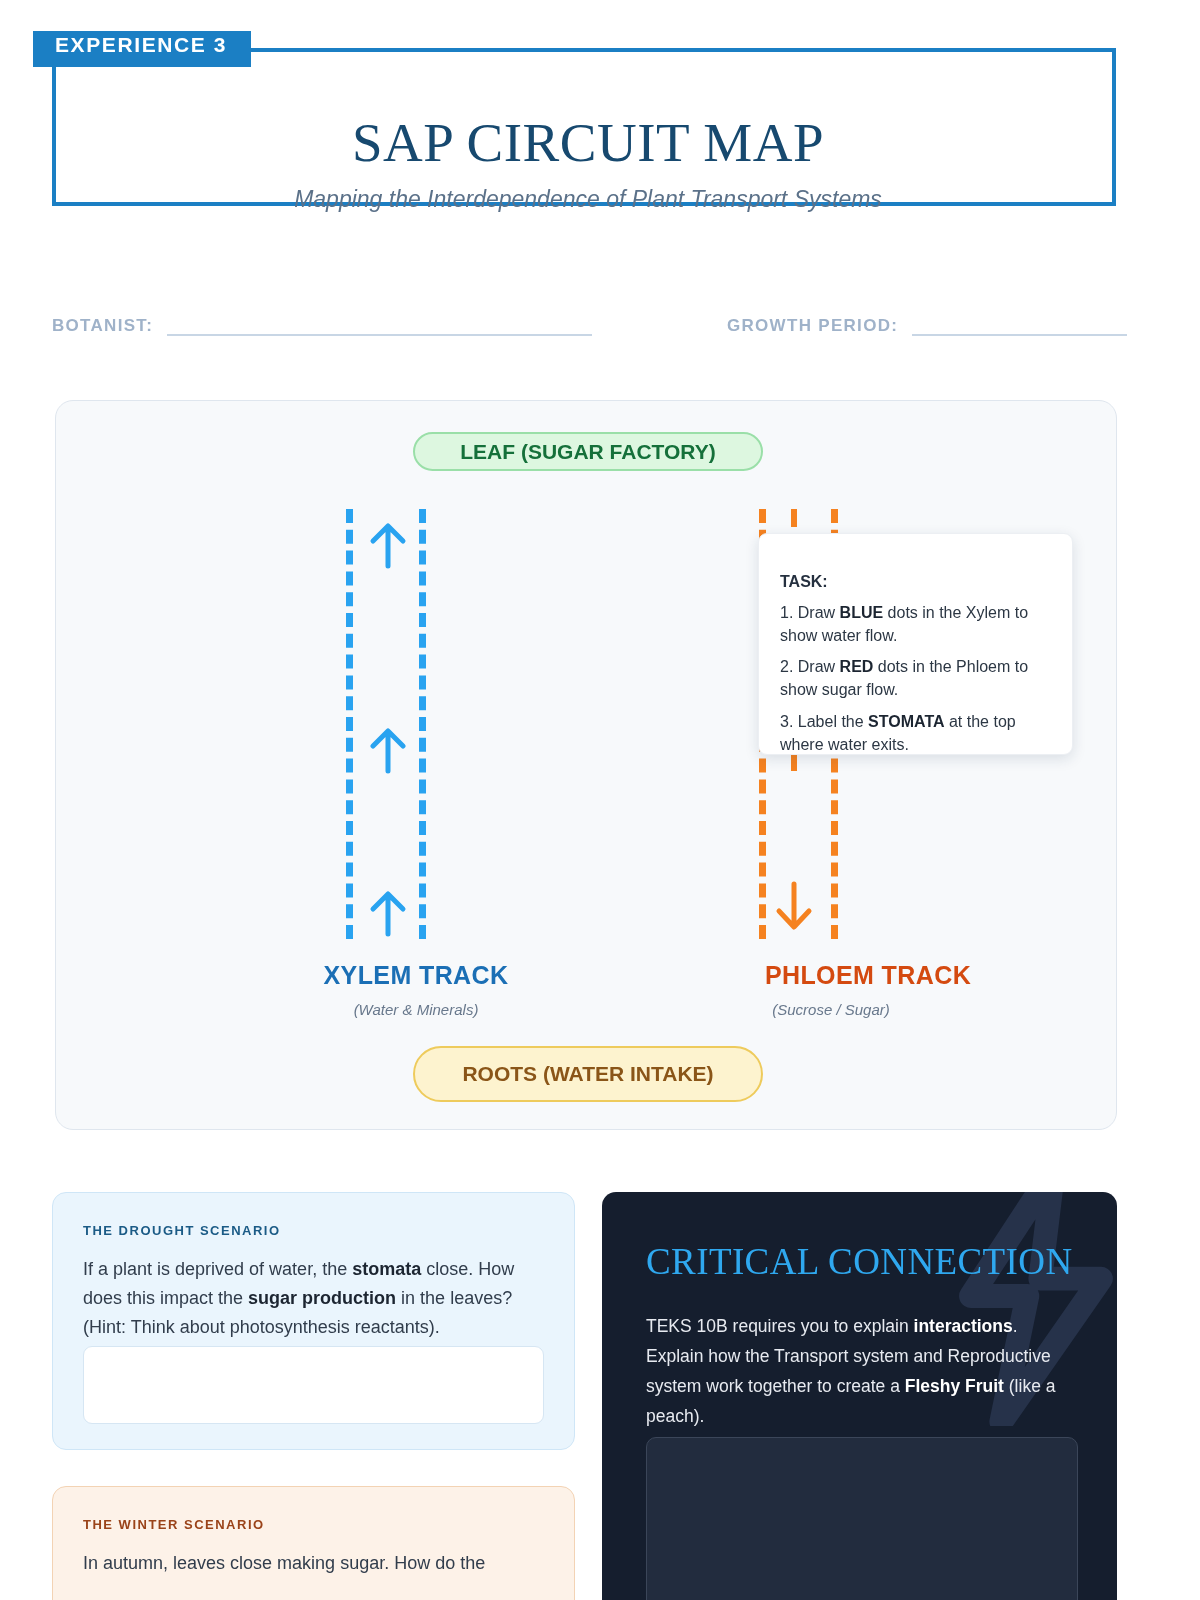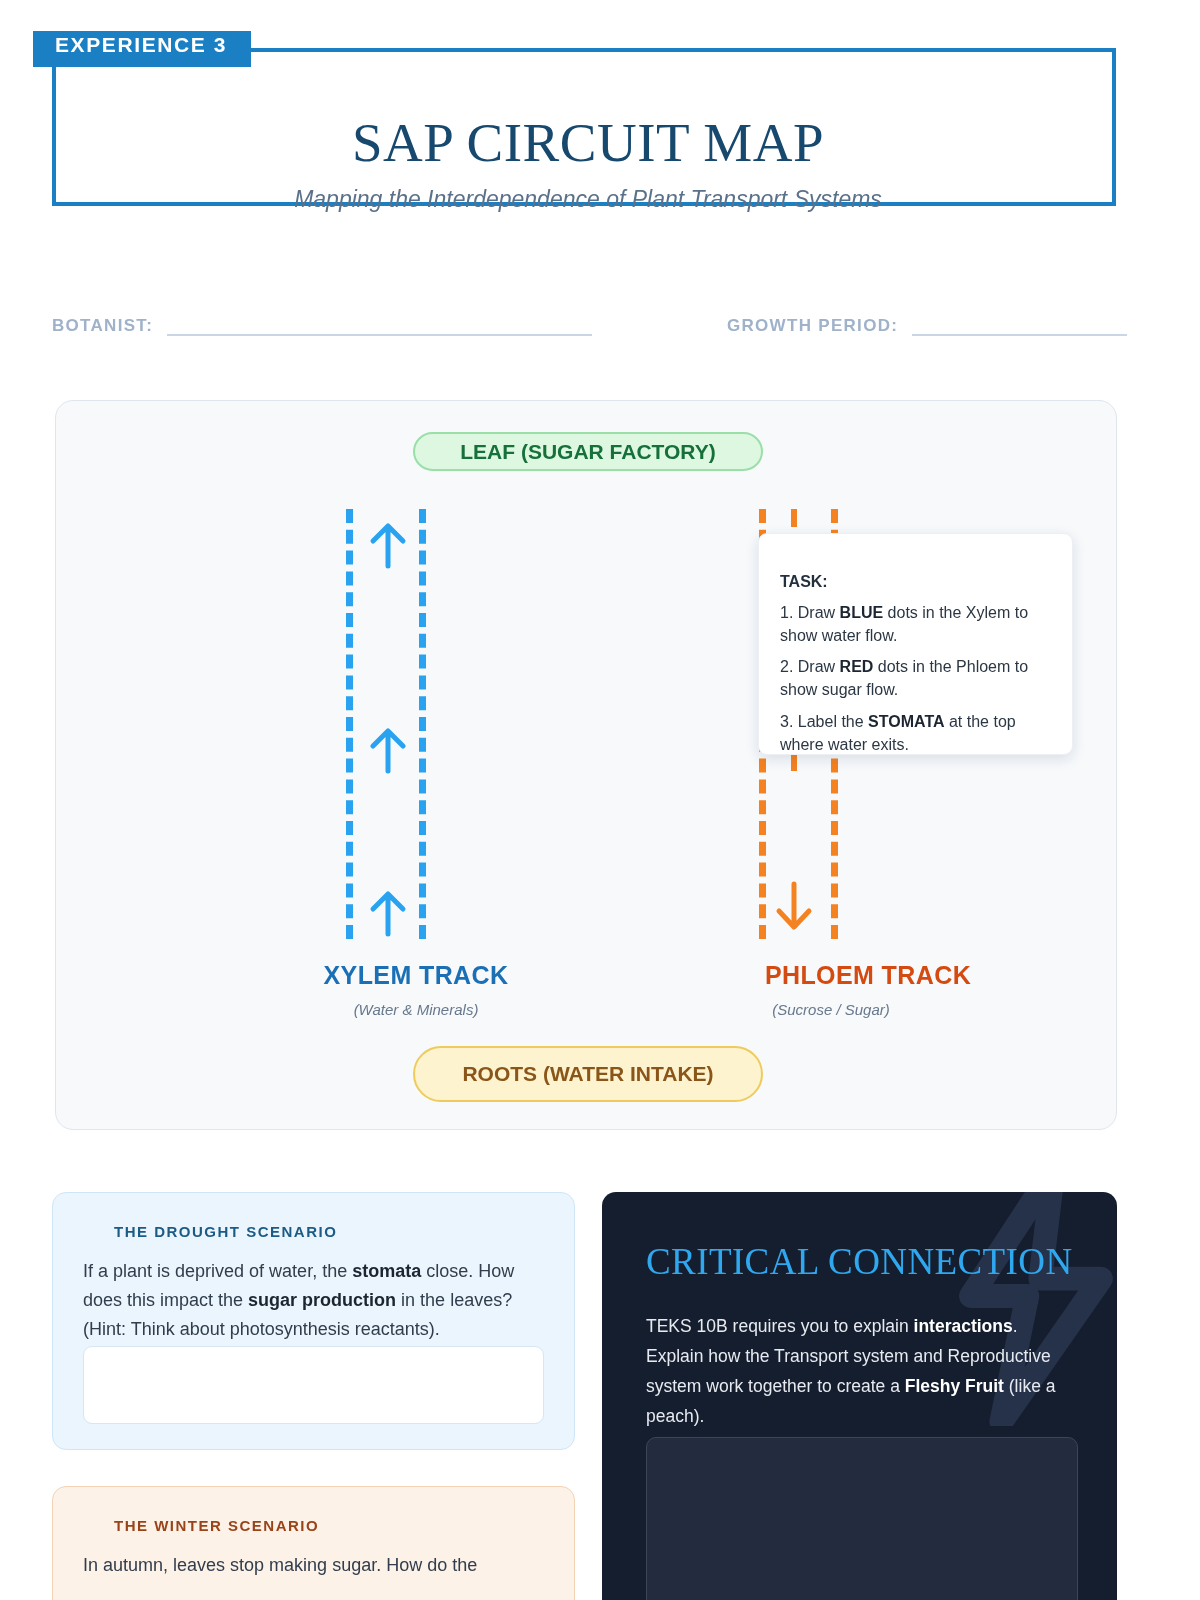--- a/index.html
+++ b/index.html
@@ -178,24 +178,23 @@
     background: #eaf5fd;
     border: 1px solid #cfe6f7;
   }
   .card-winter {
     left: 52px; top: 1486px;
     width: 523px; height: 180px;
     background: #fdf2e8;
     border: 1px solid #f3d3b4;
   }
   .scenario-head {
-    font-size: 15px; font-weight: bold;
+    font-size: 13px; font-weight: bold;
     letter-spacing: 1.5px;
     margin-bottom: 17px;
-    margin-left: 31px;
   }
   .card-drought .scenario-head { color: #1b5b86; }
   .card-winter  .scenario-head { color: #9a4319; }
   .scenario-body {
     font-size: 18px; color: #313d4c; line-height: 1.62;
   }
   .scenario-body b { font-weight: bold; color: #1c2531; }
   .answer-box {
     position: absolute;
     left: 30px; right: 30px;
@@ -319,21 +318,21 @@
 </div>
 
 <div class="scenario-card card-drought">
   <div class="scenario-head">THE DROUGHT SCENARIO</div>
   <div class="scenario-body"><span>If a plant is deprived of water, the </span><b>stomata</b><span> close. How does this impact the </span><b>sugar production</b><span> in the leaves? (Hint: Think about photosynthesis reactants).</span></div>
   <div class="answer-box"></div>
 </div>
 
 <div class="scenario-card card-winter">
   <div class="scenario-head">THE WINTER SCENARIO</div>
-  <div class="scenario-body">In autumn, leaves stop making sugar. How do the</div>
+  <div class="scenario-body">In autumn, leaves close making sugar. How do the</div>
 </div>
 
 <div class="critical-panel">
   <svg class="bolt-watermark" viewBox="0 0 100 120">
     <path d="M58 2 L20 60 L46 60 L34 118 L80 52 L52 52 Z" fill="none" stroke="#26324a" stroke-width="11" stroke-linejoin="round"></path>
   </svg>
   <div class="critical-title">CRITICAL CONNECTION</div>
   <div class="critical-body"><span>TEKS 10B requires you to explain </span><b>interactions</b><span>. Explain how the Transport system and Reproductive system work together to create a </span><b>Fleshy Fruit</b><span> (like a peach).</span></div>
   <div class="critical-answer"></div>
 </div>

